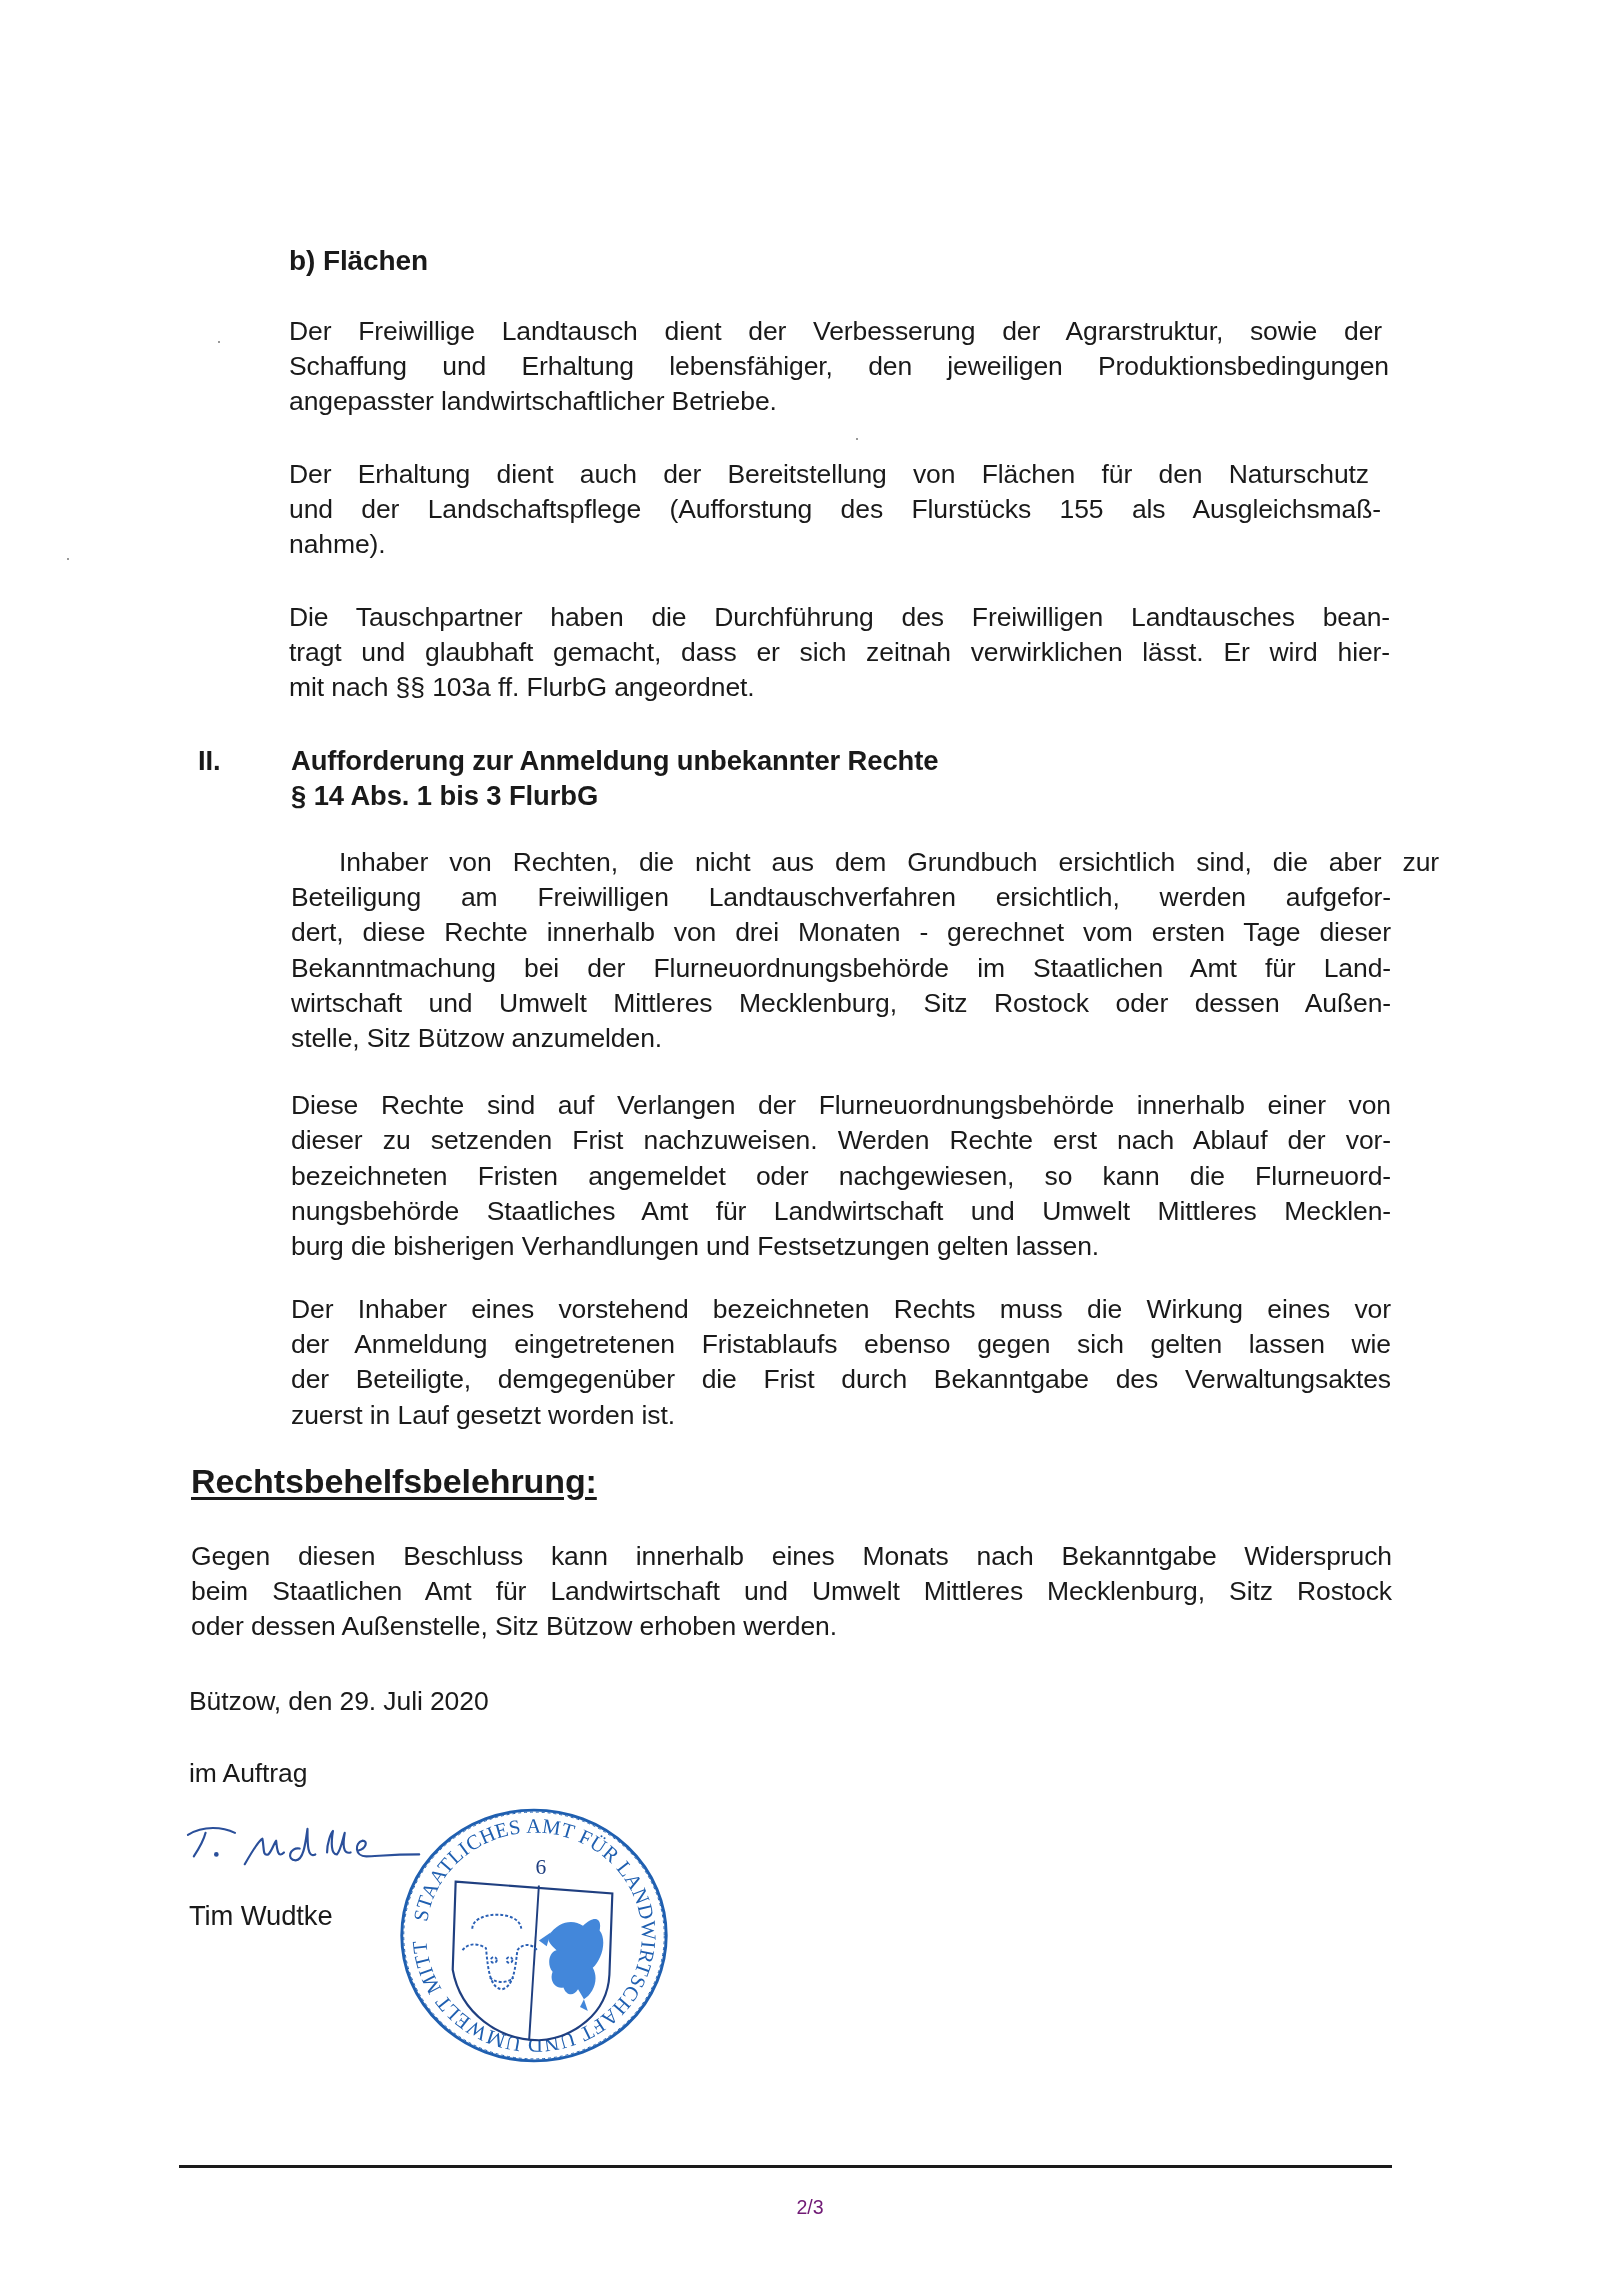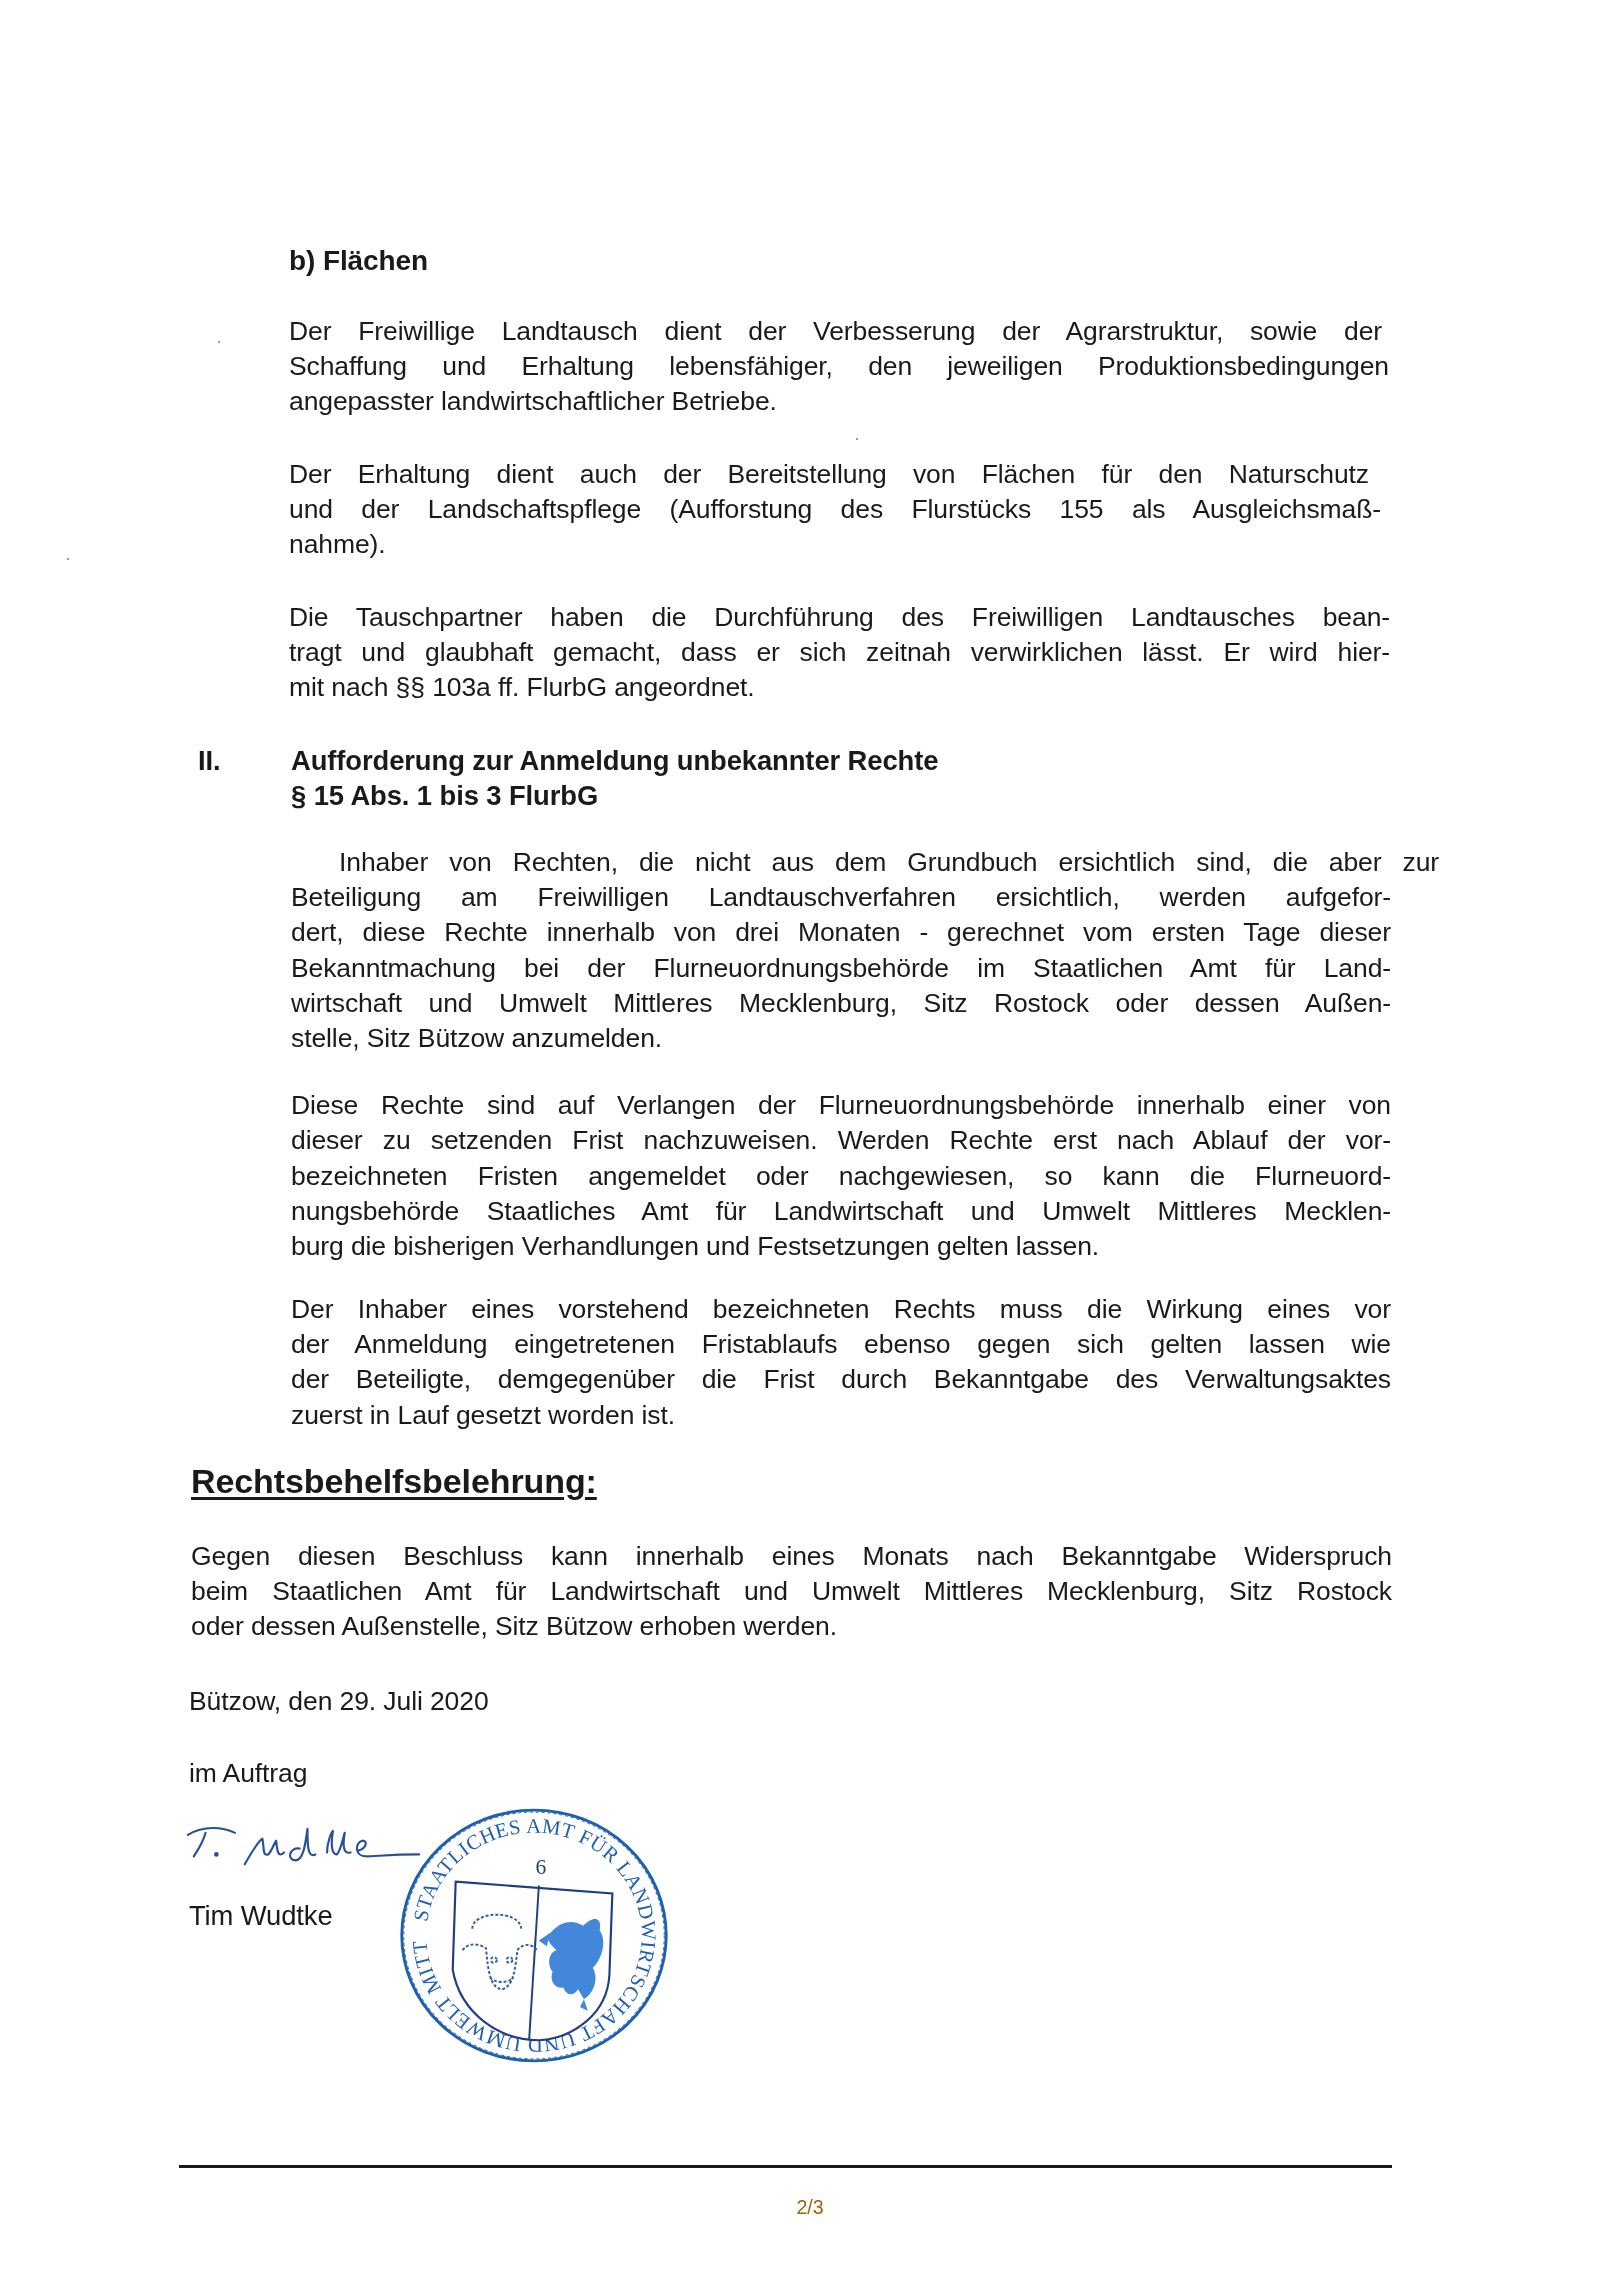--- a/index.html
+++ b/index.html
@@ -6,21 +6,21 @@
   body { width: 1620px; height: 2292px; position: relative; overflow: hidden;
          font-family: "Liberation Sans", sans-serif; color: #1a1a1a; }
   .line { position: absolute; font-size: 26.5px; line-height: 35px; white-space: nowrap; letter-spacing: -0.1px; }
   .justify { text-align: justify; text-align-last: justify; }
   .heading-b { left: 289px; top: 243px; font-size: 28px; font-weight: bold; }
   .sec-num { left: 198px; top: 743px; font-size: 27.4px; font-weight: bold; }
   .sec-title { left: 291px; font-size: 27.4px; font-weight: bold; }
   .rbb { left: 191px; top: 1464px; font-size: 34px; font-weight: bold; text-decoration: underline; text-decoration-thickness: 2.9px; text-underline-offset: 3.9px; }
   .para { position: absolute; }
   .footer-rule { position: absolute; left: 179px; top: 2165px; width: 1213px; height: 2.9px; background: #1a1a1a; }
-  .page-num { position: absolute; left: 0; width: 1620px; top: 2196px; text-align: center; font-size: 19.6px; color: #a16207; }
+  .page-num { position: absolute; left: 0; width: 1620px; top: 2196px; text-align: center; font-size: 19.6px; color: #701a75; }
   .sig-name { left: 189px; top: 1898px; font-size: 27.4px; }
   .stamp { position: absolute; left: 392px; top: 1803px; width: 284px; height: 265px; }
   .signature { position: absolute; left: 184px; top: 1821px; width: 245px; height: 59px; }
   .speck { position: absolute; width: 2px; height: 2px; background: #999; }
 </style>
 </head>
 <body>
 
 <div class="line heading-b">b) Flächen</div>
 
@@ -49,21 +49,21 @@
       <span class="justify" style="display:block;">Die Tauschpartner haben die Durchführung des Freiwilligen Landtausches bean-</span>
     </div>
   <div class="line" style="left:289px;top:635px;width:1101px;">
       <span class="justify" style="display:block;">tragt und glaubhaft gemacht, dass er sich zeitnah verwirklichen lässt. Er wird hier-</span>
     </div>
   <div class="line" style="left:289px;top:670px;">mit nach §§ 103a ff. FlurbG angeordnet.</div>
 </div>
 
 <div class="line sec-num">II.</div>
 <div class="line sec-title" style="top:743px;">Aufforderung zur Anmeldung unbekannter Rechte</div>
-<div class="line sec-title" style="top:778px;">§ 15 Abs. 1 bis 3 FlurbG</div>
+<div class="line sec-title" style="top:778px;">§ 14 Abs. 1 bis 3 FlurbG</div>
 
 <div class="para">
   <div class="line" style="left:291px;top:845px;width:1100px;margin-left:48px;">
       <span class="justify" style="display:block;">Inhaber von Rechten, die nicht aus dem Grundbuch ersichtlich sind, die aber zur</span>
     </div>
   <div class="line" style="left:291px;top:880px;width:1100px;">
       <span class="justify" style="display:block;">Beteiligung am Freiwilligen Landtauschverfahren ersichtlich, werden aufgefor-</span>
     </div>
   <div class="line" style="left:291px;top:915px;width:1100px;">
       <span class="justify" style="display:block;">dert, diese Rechte innerhalb von drei Monaten - gerechnet vom ersten Tage dieser</span>

